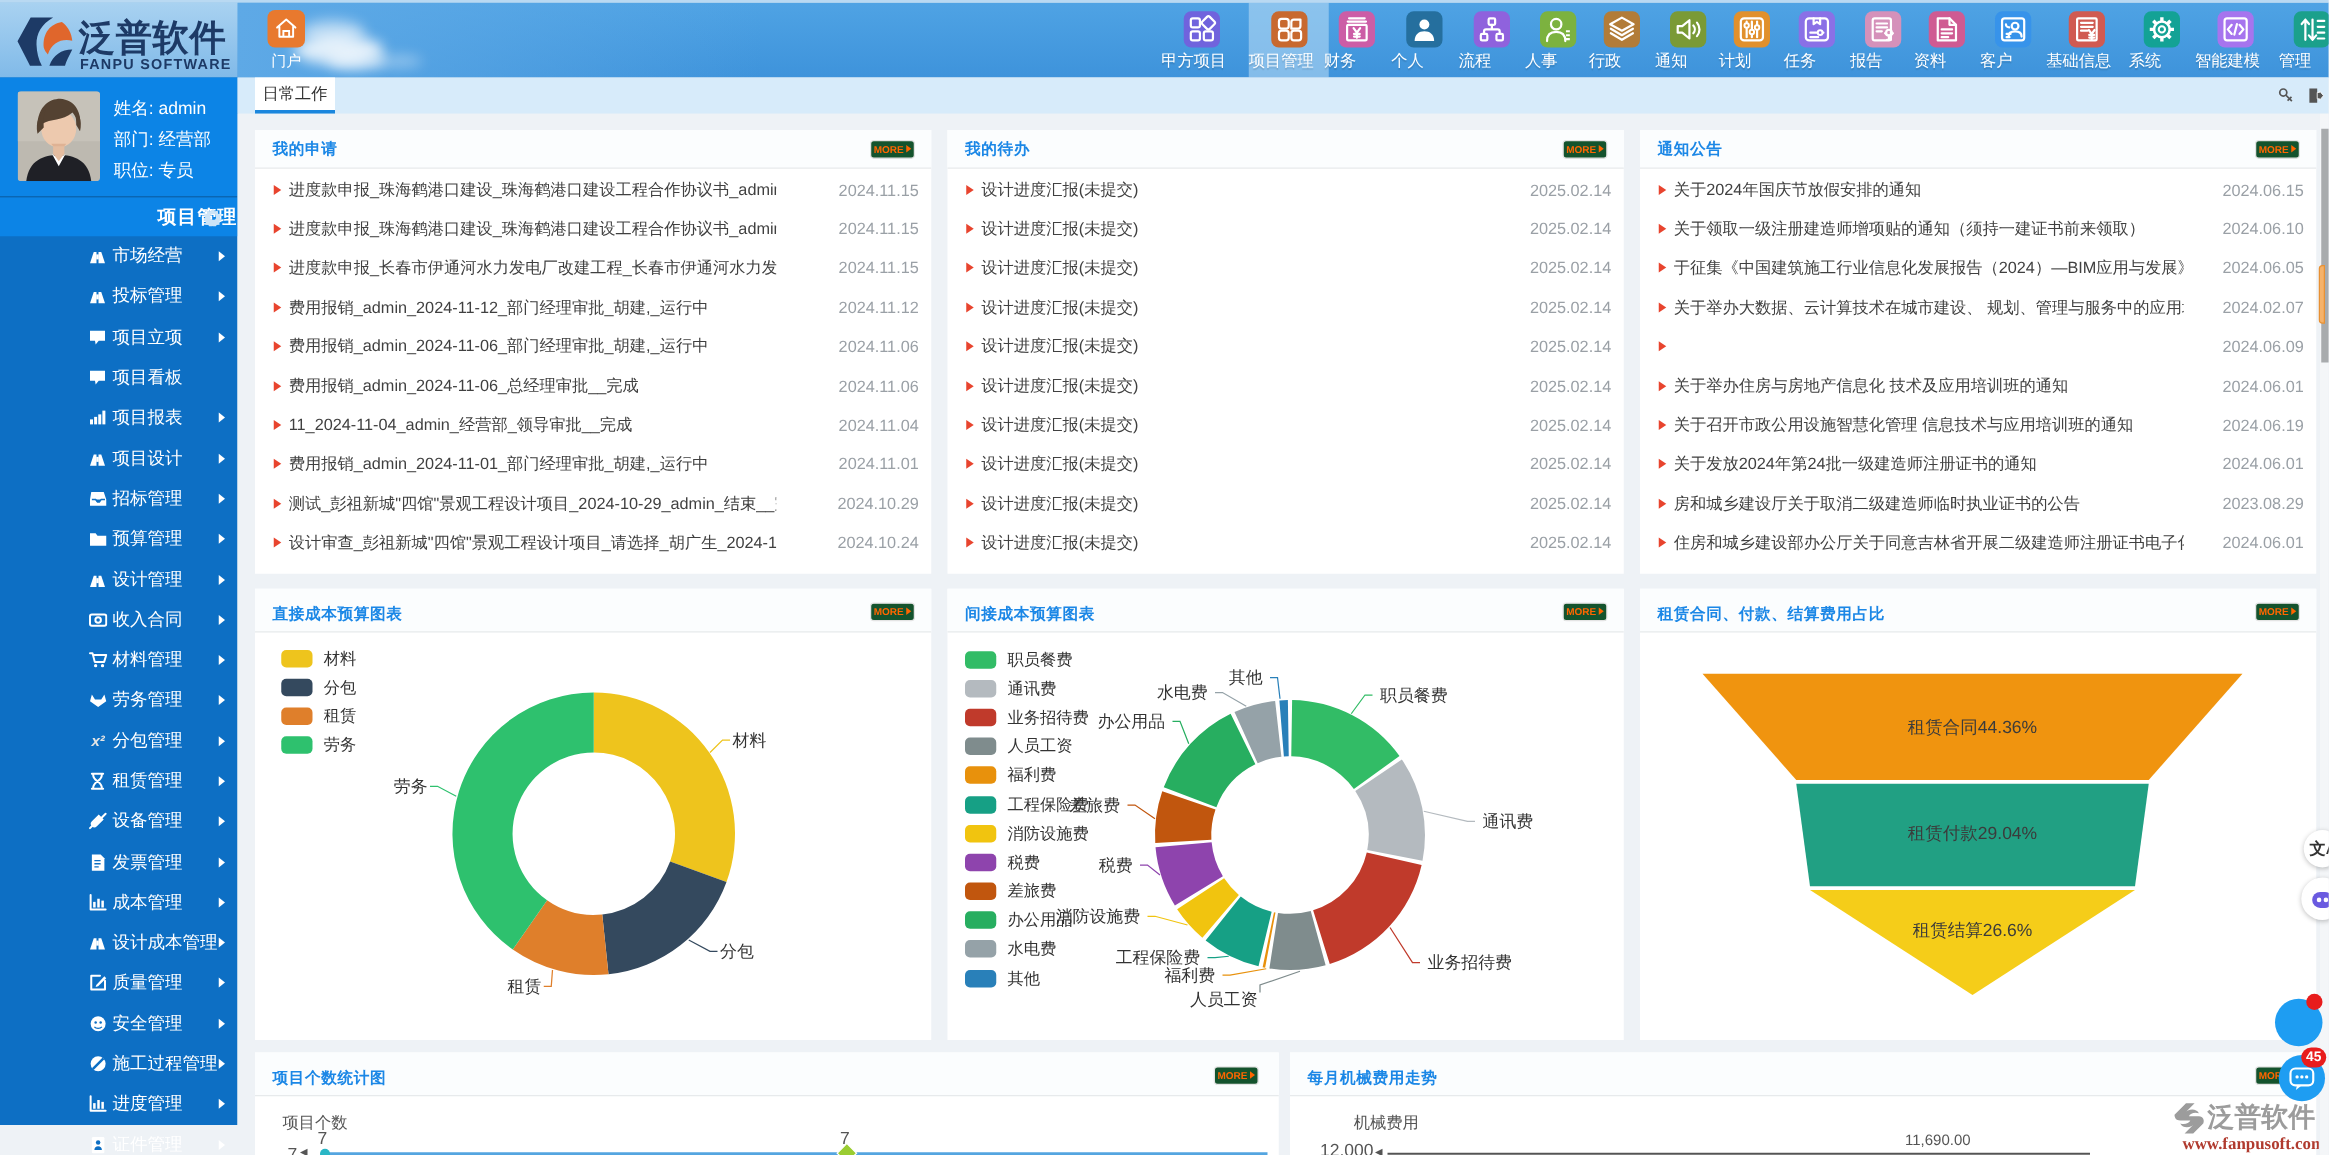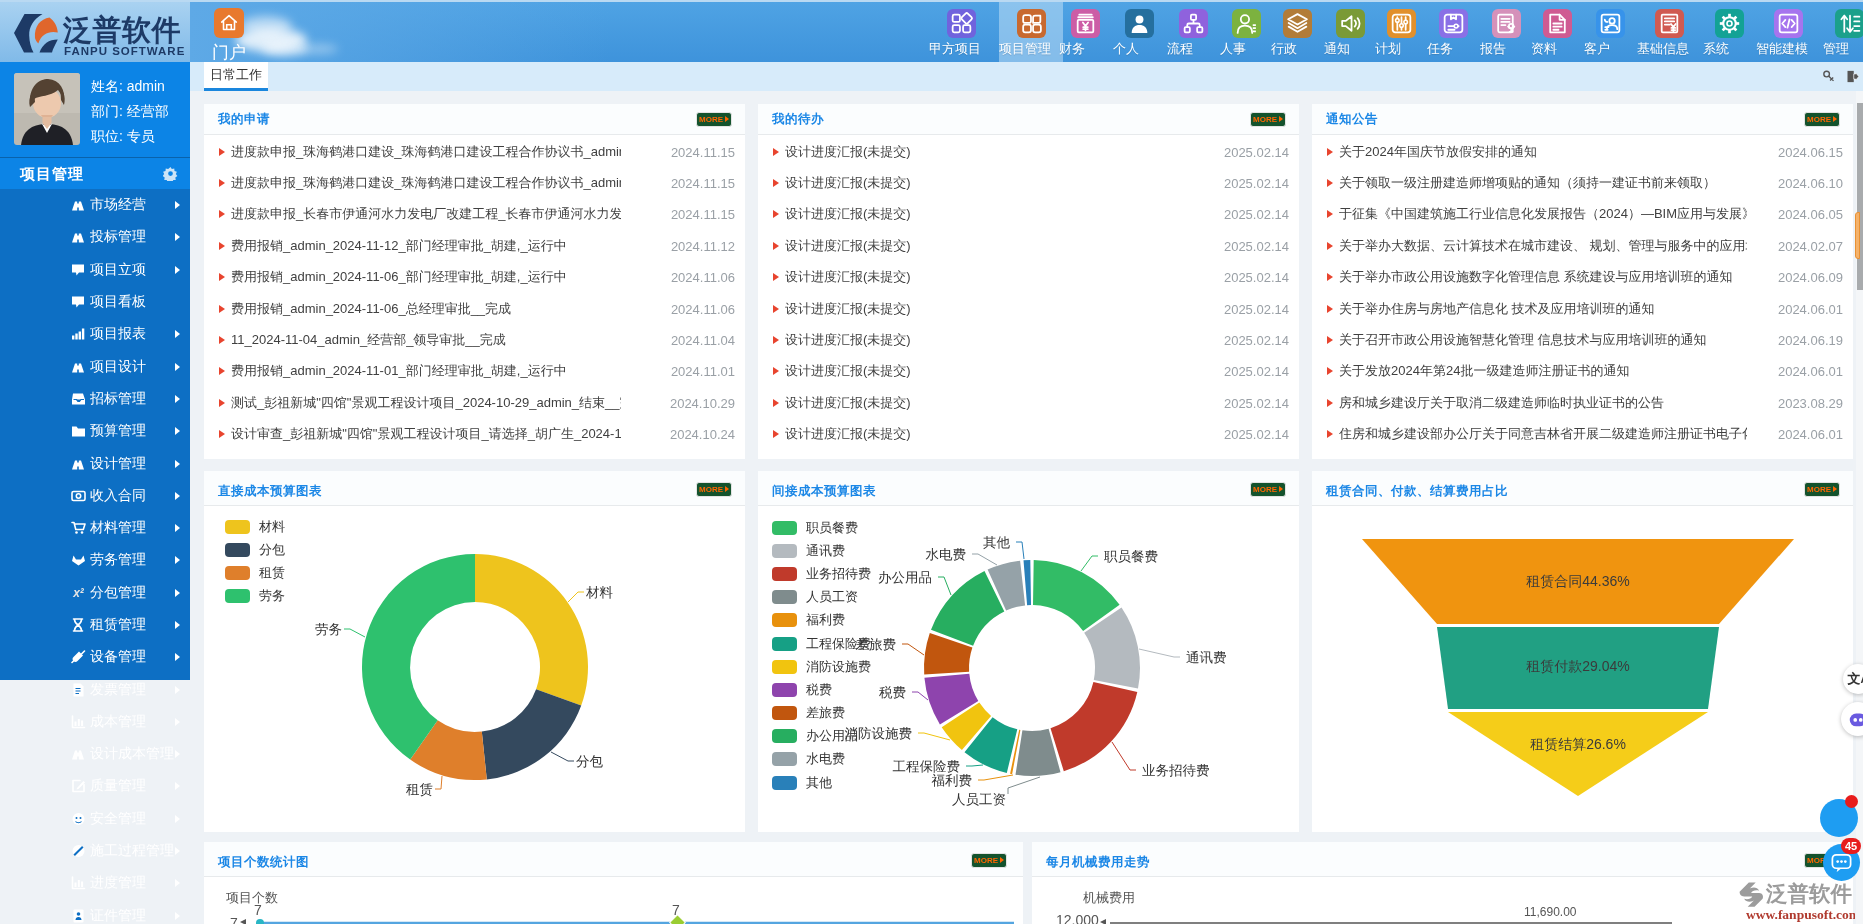--- a/index.html
+++ b/index.html
@@ -6,21 +6,21 @@
 
 #hd{position:absolute;left:0;top:0;width:1863px;height:62px;background:linear-gradient(180deg,#4FA3E4,#3E93DB);overflow:hidden;border-top:2px solid #b9d9f2;}
 #hlogo{position:absolute;left:0;top:0;width:190px;height:62px;background:linear-gradient(180deg,#a9d2f1,#7fb9e8);}
 #cloudband{position:absolute;left:190px;top:0;width:420px;height:62px;background:linear-gradient(90deg,#5ea9e6,rgba(77,159,226,0));}
 .cl{position:absolute;background:#fff;border-radius:50%;filter:blur(5px);opacity:.8}
 .nv{position:absolute;top:7px;color:#fff;}
 .nv .ic{width:29px;height:29px;border-radius:6px;margin:0 auto;display:flex;align-items:center;justify-content:center;}
 .nv .tx{font-size:13px;margin-top:2px;white-space:nowrap;text-shadow:0 1px 1px rgba(0,0,0,.15)}
 #nvsel{position:absolute;left:999px;top:0;width:64px;height:62px;background:rgba(190,222,245,.55);}
 
-#sb{position:absolute;left:0;top:62px;width:190px;height:618px;background:#0d6fc4;color:#fff;}
+#sb{position:absolute;left:0;top:62px;width:190px;height:838px;background:#0d6fc4;color:#fff;text-align:right;}
 #sbtop{position:absolute;left:0;top:0;width:190px;height:95px;background:#0c84e6;}
 #avatar{position:absolute;left:14px;top:11px;width:66px;height:72px;border-radius:3px;overflow:hidden;}
 .uinf{position:absolute;left:91px;font-size:14px;color:#fff;}
 #sbhead{position:absolute;left:0;top:96px;width:190px;height:31px;background:#0c84e6;line-height:31px;}
 #sbhead b{font-size:15px;margin-left:20px;letter-spacing:1px;}
 #menu{position:absolute;left:0;top:127px;width:190px;}
 .mi{height:32.3px;position:relative;color:#fff;margin-left:48px;}
 .mi .mic{position:absolute;left:23px;top:50%;transform:translateY(-50%);width:15px;height:15px;display:flex;align-items:center;justify-content:center}
 .mi .mt{position:absolute;left:42px;top:50%;transform:translateY(-50%);font-size:14px;}
 .mi .ar{position:absolute;right:10px;top:50%;transform:translateY(-50%);width:0;height:0;border-left:5px solid #fff;border-top:4px solid transparent;border-bottom:4px solid transparent;}
@@ -242,21 +242,21 @@
       </div>
       <div class="tx">管理</div>
     </div>
   <div style="position:absolute;left:203px;top:6px;width:52px;text-align:center;color:#fff">
 <div style="width:30px;height:30px;border-radius:6px;margin:0 auto;background:#e8792e;display:flex;align-items:center;justify-content:center">
 <svg width="22" height="22" viewBox="0 0 24 24">
           <path d="M4 11 L12 4 l8 7 M6 10 v9 h12 v-9" stroke="#fff" stroke-width="1.7" fill="none" stroke-linecap="round" stroke-linejoin="round"></path>
           <path d="M9.5 19 v-5 h5 v5" stroke="#fff" stroke-width="1.7" fill="none"></path>
         </svg>
 </div>
-      <div style="font-size:17px;margin-top:3px">门户</div>
+      <div style="font-size:12px;margin-top:3px">门户</div>
     </div>
   <div id="hlogo"><svg width="190" height="62" viewBox="0 0 190 62">
 <g transform="translate(14,10)">
 <path d="M10.5 2 L28.5 2 C19 7.5 15 15 15.2 23.5 C15.4 30 16.8 35.5 19.5 40.5 L10 40.5 L0 21 Z" fill="#1d3a66"></path>
 <path d="M21 26 C20 14 26.5 7 35.5 5.5 C40.5 9 43.3 14.5 43.8 20.5 C36 18.5 27.5 21.5 24.3 31.5 C22.8 30 21.5 28 21 26 Z" fill="#e0662c"></path>
 <path d="M25.5 40.5 C28.5 32 35 27.5 43.8 27.5 C41.5 32.5 38.8 36.8 38 40.5 Z" fill="#1d3a66"></path>
 </g>
 <text x="63" y="38" font-size="29" font-weight="bold" fill="#1d3a66" letter-spacing="0.5">泛普软件</text>
 <text x="64" y="53" font-size="11.5" font-weight="bold" fill="#1d3a66" letter-spacing="1">FANPU SOFTWARE</text>
 </svg></div>
@@ -666,21 +666,20 @@
         <div class="t">于征集《中国建筑施工行业信息化发展报告（2024）—BIM应用与发展》材料...</div>
         <div class="d">2024.06.05</div>
       </div>
 <div class="row">
         <div class="bl"></div>
         <div class="t">关于举办大数据、云计算技术在城市建设、 规划、管理与服务中的应用培训班...</div>
         <div class="d">2024.02.07</div>
       </div>
 <div class="row">
         <div class="bl"></div>
-        <div class="t">关于举办市政公用设施数字化管理信息 系统建设与应用培训班的通知</div>
         <div class="d">2024.06.09</div>
       </div>
 <div class="row">
         <div class="bl"></div>
         <div class="t">关于举办住房与房地产信息化 技术及应用培训班的通知</div>
         <div class="d">2024.06.01</div>
       </div>
 <div class="row">
         <div class="bl"></div>
         <div class="t">关于召开市政公用设施智慧化管理 信息技术与应用培训班的通知</div>

